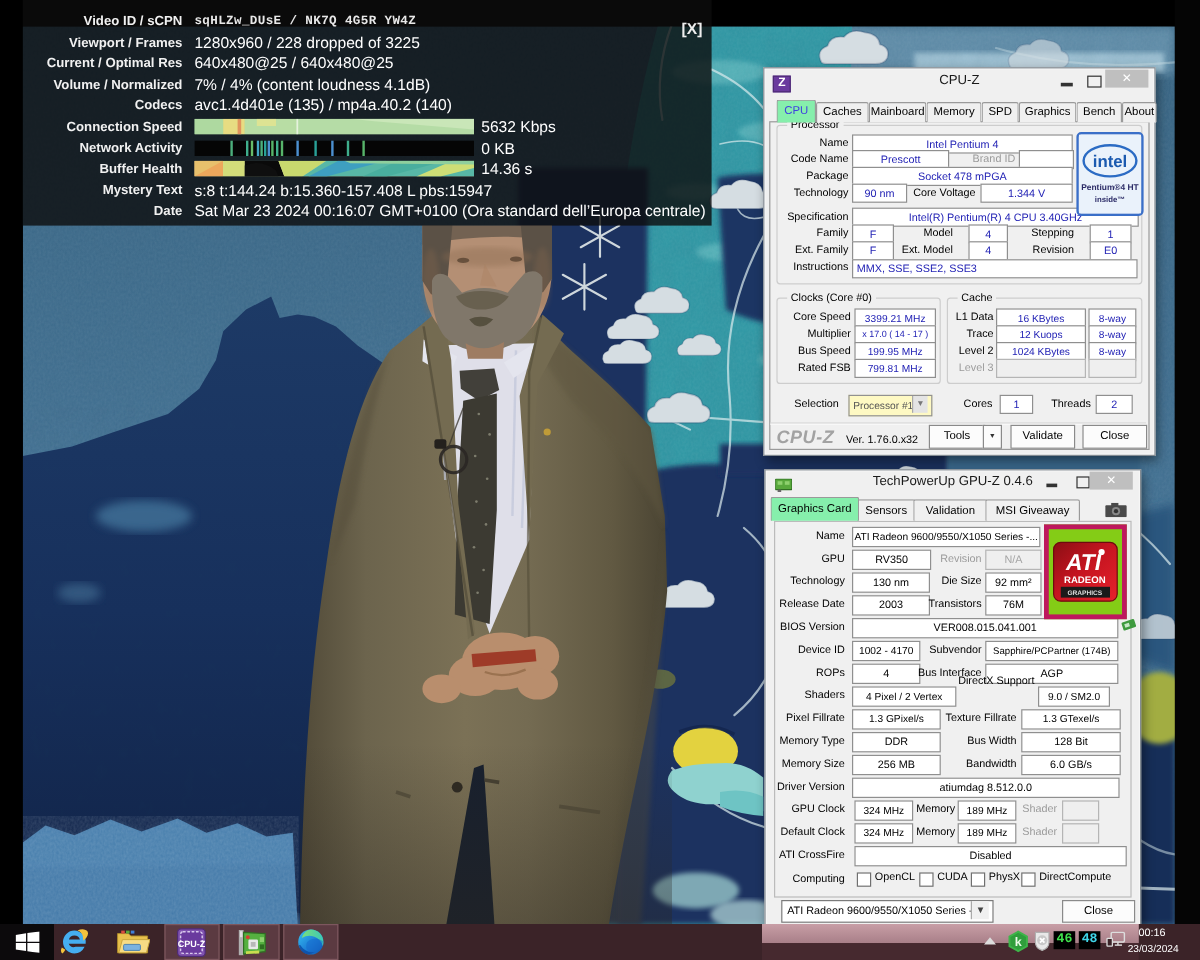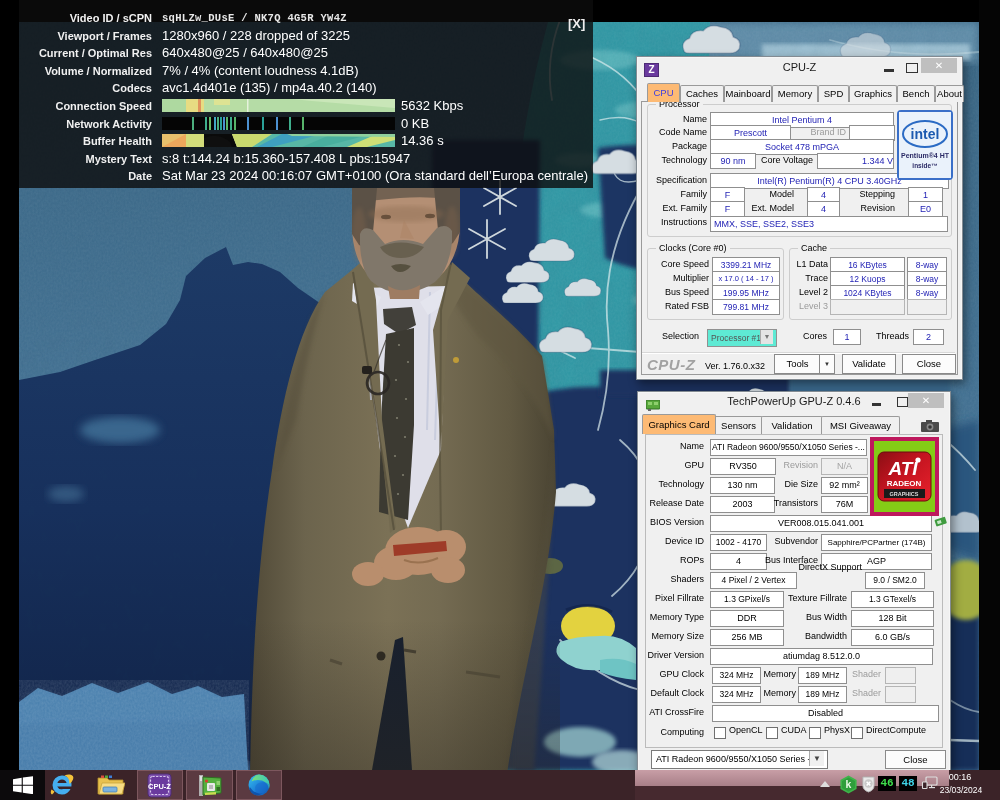--- a/index.html
+++ b/index.html
@@ -21,21 +21,21 @@
  text-align:center;line-height:14px;white-space:nowrap;overflow:hidden;}
 .fg{position:absolute;background:#efefef;border:1px solid #b5b5b5;font-size:9px;color:#a5a5a5;
  text-align:center;line-height:14px;white-space:nowrap;overflow:hidden;}
 .fk{color:#000;}
 .gb{position:absolute;border:1px solid #cdcdcd;border-radius:3px;}
 .gb>span{position:absolute;top:-7px;left:8px;background:#f0f0f0;padding:0 3px;font-size:9px;color:#000;line-height:13px;}
 .btn{position:absolute;background:#fcfcfc;border:1px solid #8a8a8a;font-size:9.5px;color:#000;
  text-align:center;}
 .tab{position:absolute;background:#f0f0f0;border:1px solid #9a9a9a;border-bottom:none;
  border-radius:2px 2px 0 0;font-size:9.5px;color:#000;text-align:center;}
-.tabsel{background:#fdba74;}
+.tabsel{background:#86efac;}
 </style></head><body>
 <svg class="abs" style="left:0;top:0" width="1000" height="800" viewBox="0 0 1000 800">
 <defs>
  <linearGradient id="suit" x1="0" y1="0" x2="1" y2="0">
   <stop offset="0" stop-color="#514a38"></stop>
         <stop offset="0.18" stop-color="#6c644d"></stop>
   <stop offset="0.45" stop-color="#7b7156"></stop>
         <stop offset="0.62" stop-color="#746b52"></stop>
   <stop offset="0.85" stop-color="#615942"></stop>
         <stop offset="1" stop-color="#4a4433"></stop>
@@ -319,21 +319,21 @@
     <div class="f" style="left:73px;top:55px;width:182px;height:14px;">Intel Pentium 4</div>
     <div class="l" style="left:-10px;top:68px;width:80px;">Code Name</div>
     <div class="f" style="left:73px;top:68px;width:79px;height:14px;">Prescott</div>
     <div class="lg" style="left:149px;top:68px;width:60px;">Brand ID</div>
     <div class="f" style="left:212px;top:68px;width:44px;height:14px;"></div>
     <div class="l" style="left:0px;top:82px;width:70px;">Package</div>
     <div class="f" style="left:73px;top:82px;width:182px;height:14px;">Socket 478 mPGA</div>
     <div class="l" style="left:-10px;top:96px;width:80px;">Technology</div>
     <div class="f" style="left:73px;top:96px;width:44px;height:14px;">90 nm</div>
     <div class="l" style="left:116px;top:96px;width:60px;">Core Voltage</div>
-    <div class="f" style="left:180px;top:96px;width:75px;height:14px;text-align:right;">1.344 V</div>
+    <div class="f" style="left:180px;top:96px;width:75px;height:14px;">1.344 V</div>
     <div class="l" style="left:-20px;top:116px;width:90px;">Specification</div>
     <div class="f" style="left:73px;top:116px;width:237px;height:14px;">Intel(R) Pentium(R) 4 CPU 3.40GHz</div>
     <div class="l" style="left:10px;top:130px;width:60px;">Family</div>
     <div class="f" style="left:73px;top:130px;width:33px;height:14px;">F</div>
     <div class="l" style="left:107px;top:130px;width:50px;">Model</div>
     <div class="f" style="left:170px;top:130px;width:31px;height:14px;">4</div>
     <div class="l" style="left:198px;top:130px;width:60px;">Stepping</div>
     <div class="f" style="left:271px;top:130px;width:33px;height:14px;">1</div>
     <div class="l" style="left:0px;top:144px;width:70px;">Ext. Family</div>
     <div class="f" style="left:73px;top:144px;width:33px;height:14px;">F</div>
@@ -373,21 +373,21 @@
     <div class="l" style="left:151px;top:214px;width:40px;">Trace</div>
     <div class="f" style="left:193px;top:214px;width:73px;height:14px;font-size:8.5px;">12 Kuops</div>
     <div class="f" style="left:270px;top:214px;width:38px;height:14px;font-size:8.5px;">8-way</div>
     <div class="l" style="left:141px;top:228px;width:50px;">Level 2</div>
     <div class="f" style="left:193px;top:228px;width:73px;height:14px;font-size:8.5px;">1024 KBytes</div>
     <div class="f" style="left:270px;top:228px;width:38px;height:14px;font-size:8.5px;">8-way</div>
     <div class="lg" style="left:141px;top:242px;width:50px;">Level 3</div>
     <div class="fg" style="left:193px;top:242px;width:73px;height:14px;"></div>
     <div class="fg" style="left:270px;top:242px;width:38px;height:14px;"></div>
     <div class="l" style="left:2px;top:272px;width:60px;">Selection</div>
-    <div class="abs" style="left:70px;top:272px;width:65px;height:16px;background:#5eead4;border:1px solid #919191;font-size:8.5px;color:#555;line-height:16px;padding-left:3px;">Processor #1</div>
+    <div class="abs" style="left:70px;top:272px;width:65px;height:16px;background:#fef9c3;border:1px solid #919191;font-size:8.5px;color:#555;line-height:16px;padding-left:3px;">Processor #1</div>
     <div class="abs" style="left:123px;top:273px;width:12px;height:14px;background:#e4e4e4;border-left:1px solid #aaa;color:#777;font-size:7px;text-align:center;line-height:14px;">▼</div>
     <div class="l" style="left:146px;top:272px;width:44px;">Cores</div>
     <div class="f" style="left:196px;top:272px;width:26px;height:14px;">1</div>
     <div class="l" style="left:216px;top:272px;width:56px;">Threads</div>
     <div class="f" style="left:276px;top:272px;width:29px;height:14px;">2</div>
     <div class="abs" style="left:5px;top:295px;width:313px;height:1px;background:#d8d8d8;border-bottom:1px solid #fff;"></div>
     <div class="abs" style="left:10px;top:299px;font-size:15px;font-weight:bold;font-style:italic;color:#a2a2a2;letter-spacing:0.5px;">CPU-Z</div>
     <div class="abs" style="left:68px;top:304px;font-size:9px;color:#000;">Ver. 1.76.0.x32</div>
     <div class="btn" style="left:137px;top:297px;width:45px;height:18px;line-height:18px;">Tools</div>
     <div class="btn" style="left:182px;top:297px;width:14px;height:18px;font-size:6px;line-height:18px;color:#333;">▼</div>

